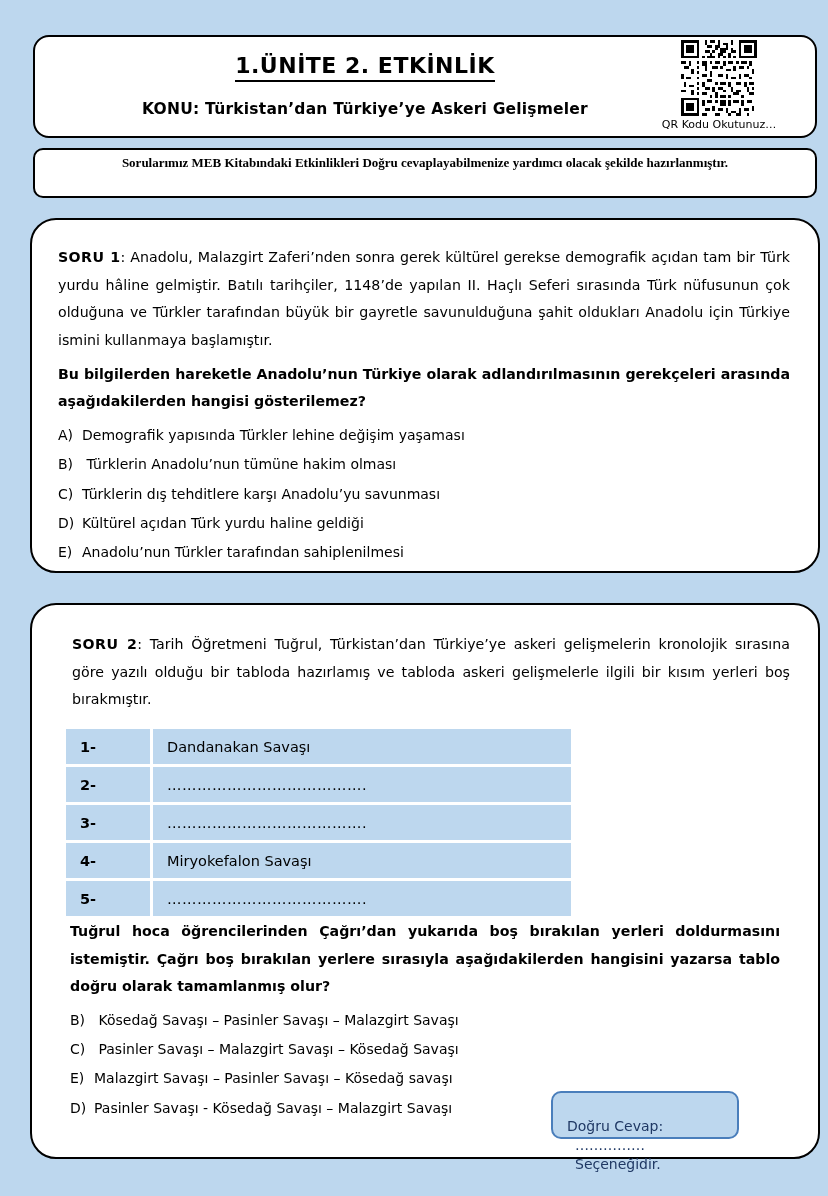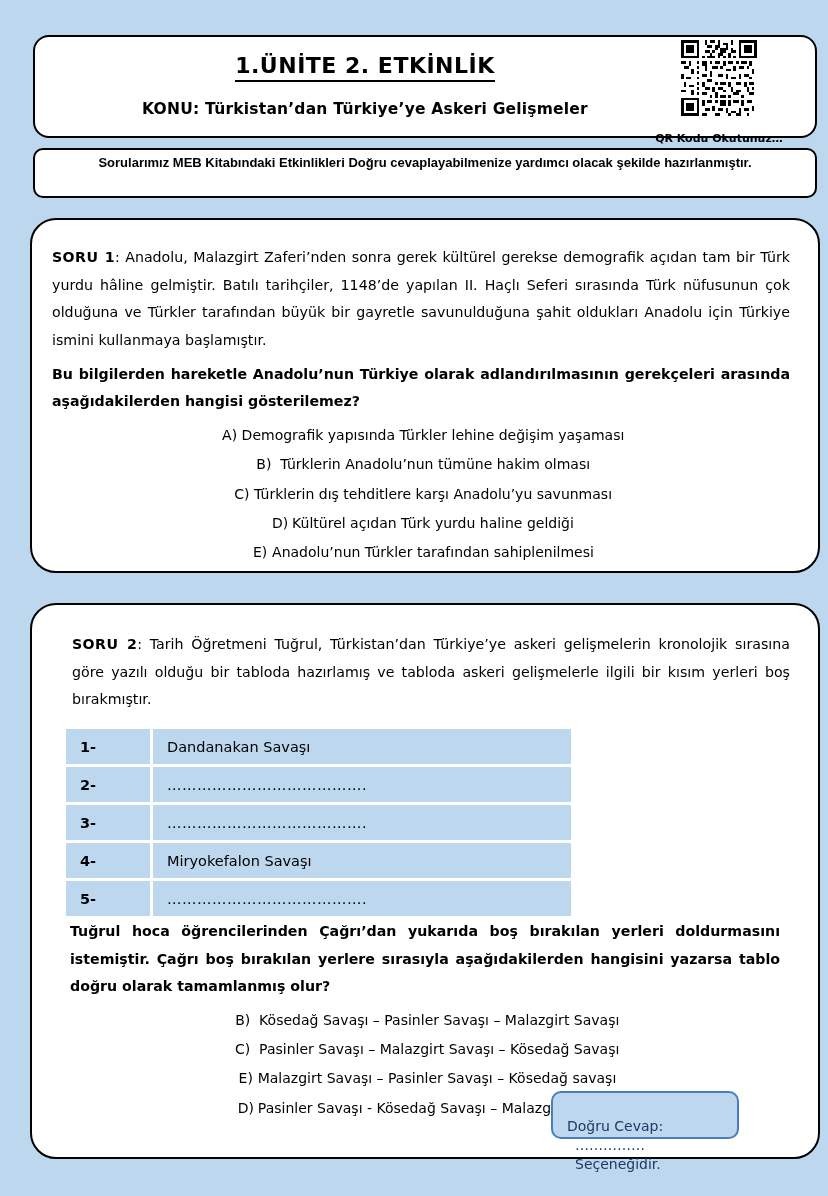--- a/index.html
+++ b/index.html
@@ -81,24 +81,24 @@
     text-align: center;
   }
   #qr-code {
     width: 76px;
     height: 76px;
     margin: 0 auto;
     display: block;
   }
   #qr-caption {
     font-family: "DejaVu Sans", sans-serif;
-    font-weight: bold;
+    font-weight: normal;
     font-size: 11px;
     color: #000;
-    margin-top: 16px;
+    margin-top: 2px;
     white-space: nowrap;
   }
 
   
   #notice-card {
     left: 33px;
     top: 148px;
     width: 784px;
     height: 50px;
     border-radius: 10px;
@@ -106,21 +106,21 @@
     padding-top: 4px;
   }
   #notice-title {
     font-family: "DejaVu Sans", sans-serif;
     font-weight: bold;
     font-size: 13.5px;
     color: #000;
     line-height: 1.45;
   }
   #notice-body {
-    font-family: Liberation Sans, sans-serif;
+    font-family: Liberation Serif, serif;
     font-weight: bold;
     font-size: 13px;
     color: #000;
     line-height: 1.45;
   }
 
   
   #q1-card {
     left: 30px;
     top: 218px;
@@ -131,21 +131,21 @@
   #q2-card {
     left: 30px;
     top: 603px;
     width: 790px;
     height: 556px;
     border-radius: 26px;
   }
 
   .q-body {
     position: absolute;
-    left: 20px;
+    left: 26px;
     right: 28px;
     top: 24px;
   }
   #q2-card .q-body { top: 26px; left: 40px; right: 28px; }
 
   .q-para {
     font-family: "DejaVu Sans", sans-serif;
     font-size: 14.2px;
     color: #000;
     line-height: 1.95;
@@ -170,21 +170,20 @@
   .options {
     margin-top: 10px;
   }
   .option {
     font-family: "DejaVu Sans", sans-serif;
     font-size: 14px;
     color: #000;
     line-height: 1.3;
     margin-bottom: 11px;
     white-space: nowrap;
-    text-align: center;
   }
   .opt-key {
     display: inline-block;
     min-width: 24px;
   }
 
   
   .answer-box {
     position: absolute;
     background: #bdd7ee;

